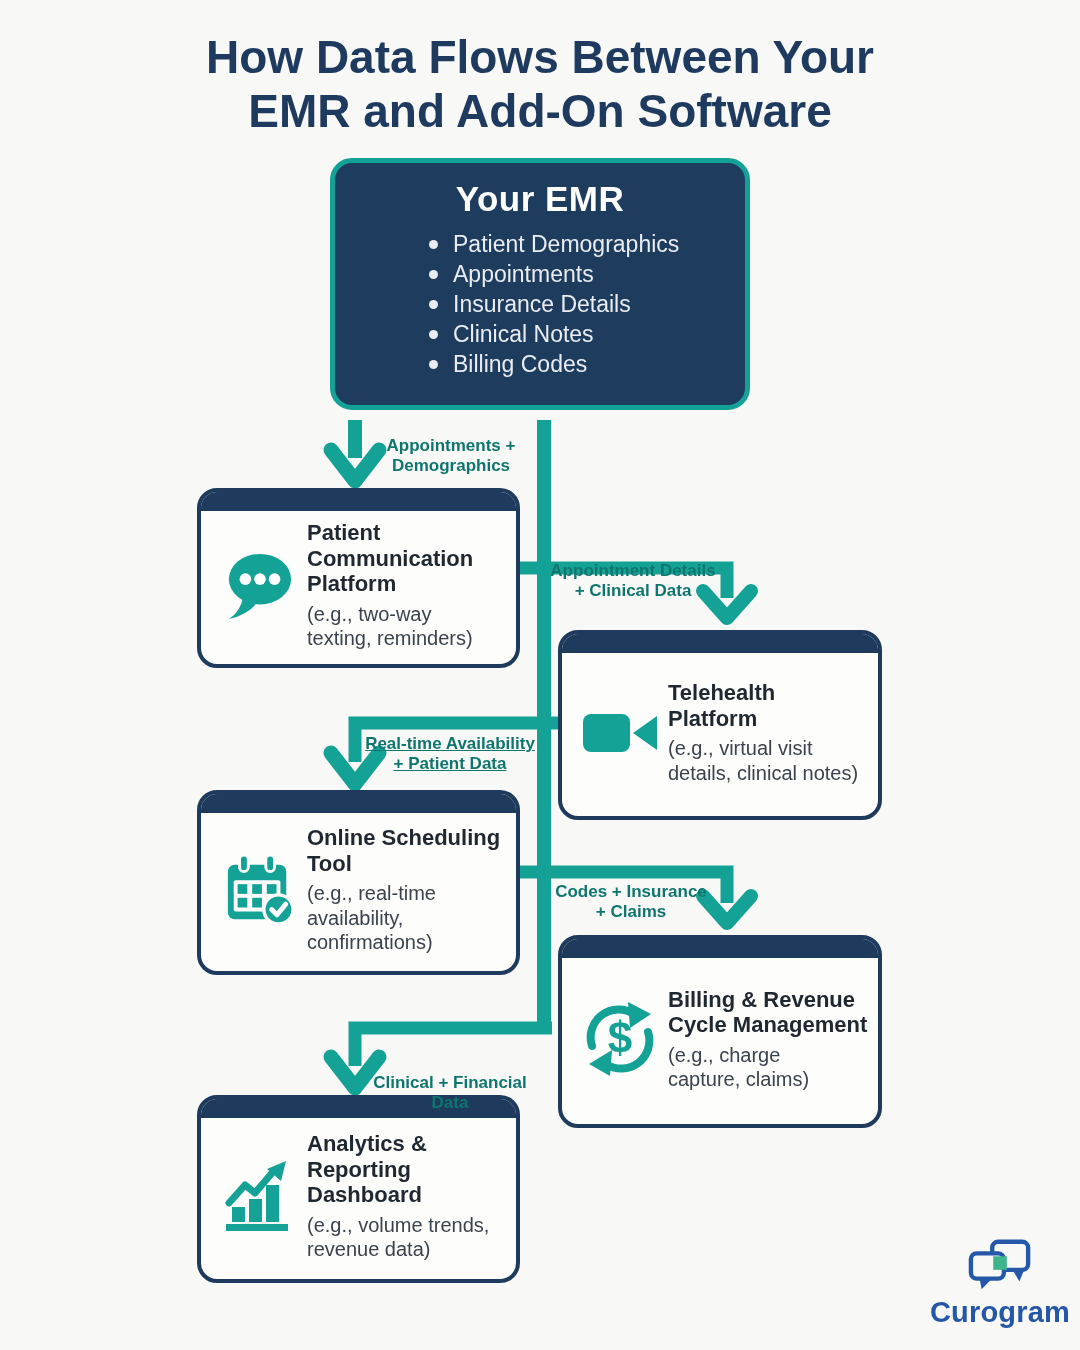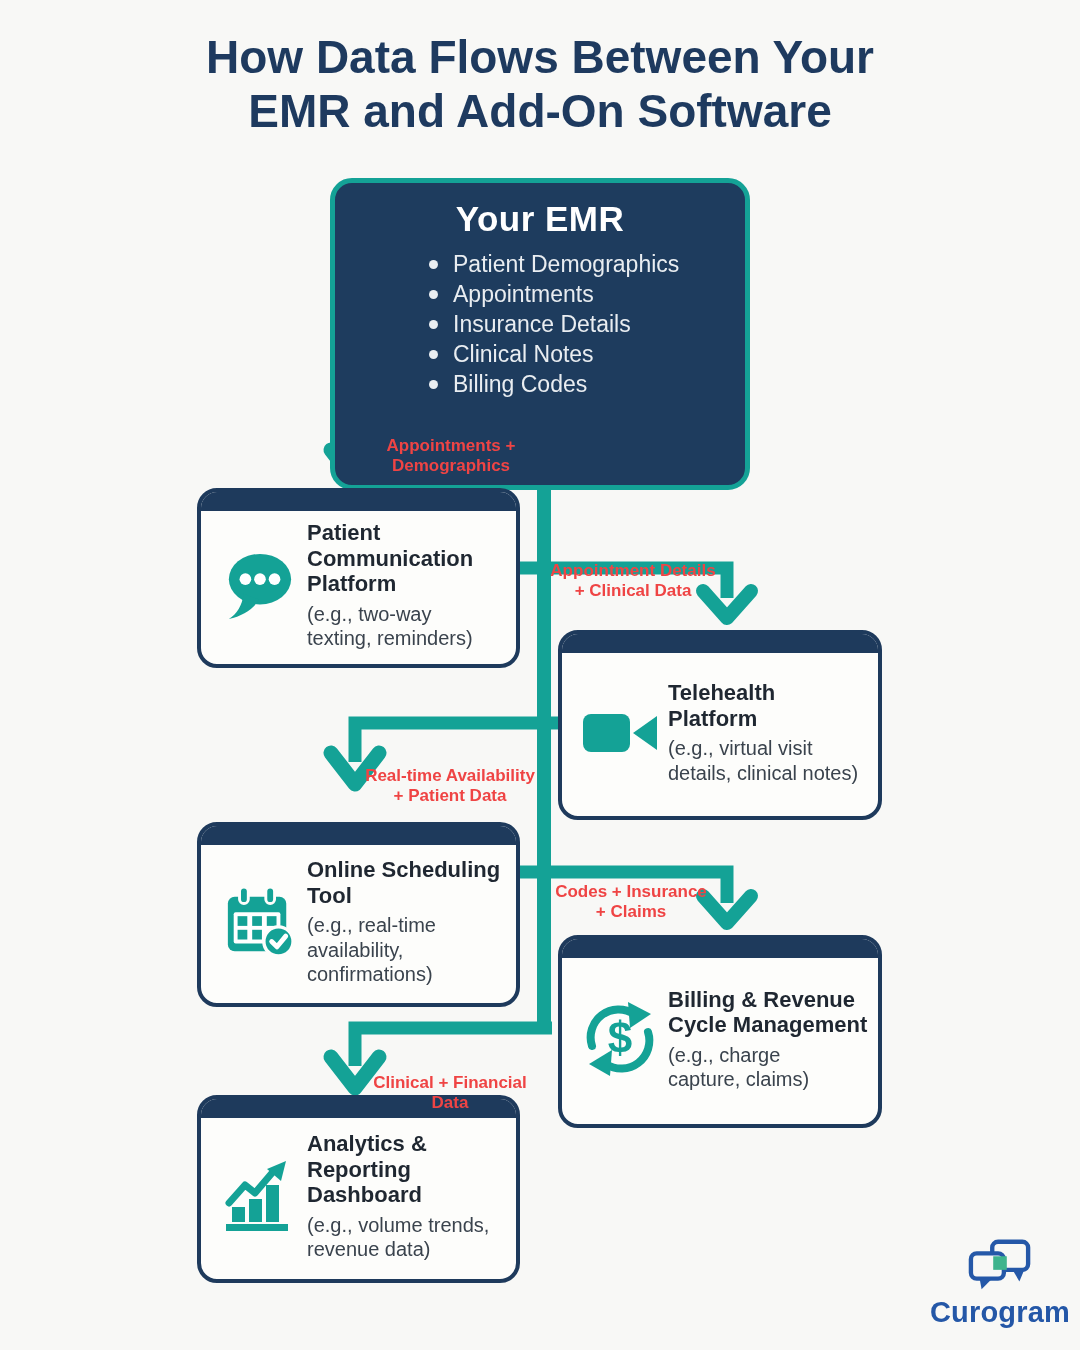--- a/index.html
+++ b/index.html
@@ -10,21 +10,21 @@
   .pre{white-space:pre-line;}
   
   .page-title{
     position:absolute;top:30px;left:0;width:1080px;text-align:center;
     font-size:46px;font-weight:bold;line-height:1.18;color:#1e3a5f;
   }
   
   .connectors{position:absolute;top:0;left:0;z-index:1;}
   
   .emr-box{
-    position:absolute;left:330px;top:178px;width:420px;height:312px;z-index:2;
+    position:absolute;left:330px;top:158px;width:420px;height:252px;z-index:2;
     background:#1e3c5e;border:5px solid #14a296;border-radius:22px;box-sizing:border-box;
   }
   .emr-title{margin-top:16px;text-align:center;font-size:35px;font-weight:bold;color:#ffffff;letter-spacing:.5px;}
   .emr-list{margin:10px 0 0 0;padding:0 16px 0 92px;list-style:none;}
   .emr-list li{
     position:relative;padding-left:26px;font-size:23px;line-height:30px;color:#e9edf1;
   }
   .emr-list li::before{
     content:"";position:absolute;left:2px;top:11px;width:9px;height:9px;border-radius:50%;background:#e9edf1;
   }
@@ -36,21 +36,21 @@
   }
   .node-header{height:20px;background:#1e3a5c;border-radius:14px 14px 0 0;flex:0 0 auto;margin:-1px -1px 0 -1px;}
   .node-body{flex:1;display:flex;align-items:center;padding:4px 6px 8px 10px;}
   .icon-wrap{flex:0 0 96px;display:flex;justify-content:center;align-items:center;}
   .node-txt{flex:1;}
   .node-title{font-size:22px;font-weight:bold;color:#1f2731;line-height:1.16;}
   .node-sub{font-size:20px;color:#3a434d;line-height:1.22;margin-top:5px;}
   
   .edge-label{
     position:absolute;z-index:3;width:210px;text-align:center;
-    font-size:17px;font-weight:bold;line-height:1.2;color:#ef4444;
+    font-size:17px;font-weight:bold;line-height:1.2;color:#0f766e;
   }
   
   .logo{position:absolute;left:920px;top:1238px;width:160px;text-align:center;z-index:2;}
   .logo-word{margin-top:0;font-size:29px;font-weight:bold;color:#2457a7;letter-spacing:.2px;}
 </style>
 </head>
 <body>
 
 <div class="canvas">
 
@@ -123,21 +123,21 @@
       </div>
       <div class="node-txt">
         <div class="node-title pre">Telehealth
 Platform</div>
         <div class="node-sub pre">(e.g., virtual visit
 details, clinical notes)</div>
       </div>
     </div>
   </div>
 
-  <div class="node" style="left:197px;top:822px;width:323px;height:185px;">
+  <div class="node" style="left:197px;top:790px;width:323px;height:185px;">
     <div class="node-header"></div>
     <div class="node-body">
       <div class="icon-wrap">
         <svg width="72" height="78" viewBox="0 0 74 78">
           <rect x="5" y="13" width="60" height="56" rx="7" fill="#14a296"></rect>
           <rect x="17" y="3" width="9" height="17" rx="4.5" fill="#14a296" stroke="#fdfdfb" stroke-width="3"></rect>
           <rect x="44" y="3" width="9" height="17" rx="4.5" fill="#14a296" stroke="#fdfdfb" stroke-width="3"></rect>
           <rect x="11" y="29" width="48" height="32" rx="2" fill="#ffffff"></rect>
           <rect x="15" y="33" width="10" height="10" fill="#14a296"></rect>
           <rect x="30" y="33" width="10" height="10" fill="#14a296"></rect>
@@ -199,21 +199,21 @@
         <div class="node-sub pre">(e.g., volume trends,
 revenue data)</div>
       </div>
     </div>
   </div>
 
   <div class="edge-label pre" style="left:346px;top:436px;">Appointments +
 Demographics</div>
   <div class="edge-label pre" style="left:528px;top:561px;">Appointment Details
 + Clinical Data</div>
-  <div class="edge-label pre" style="left:345px;top:766px;">Real-time Availability
+  <div class="edge-label pre" style="left:345px;top:734px;text-decoration:underline;">Real-time Availability
 + Patient Data</div>
   <div class="edge-label pre" style="left:526px;top:882px;">Codes + Insurance
 + Claims</div>
   <div class="edge-label pre" style="left:345px;top:1040px;margin-top:33px;">Clinical + Financial
 Data</div>
 
   <div class="logo">
     <svg width="64" height="54" viewBox="0 0 66 54">
       <rect x="25" y="3" width="37" height="29" rx="6" fill="none" stroke="#2558a8" stroke-width="4.5"></rect>
       <polygon points="46,32 58,32 53,44" fill="#2558a8"></polygon>

